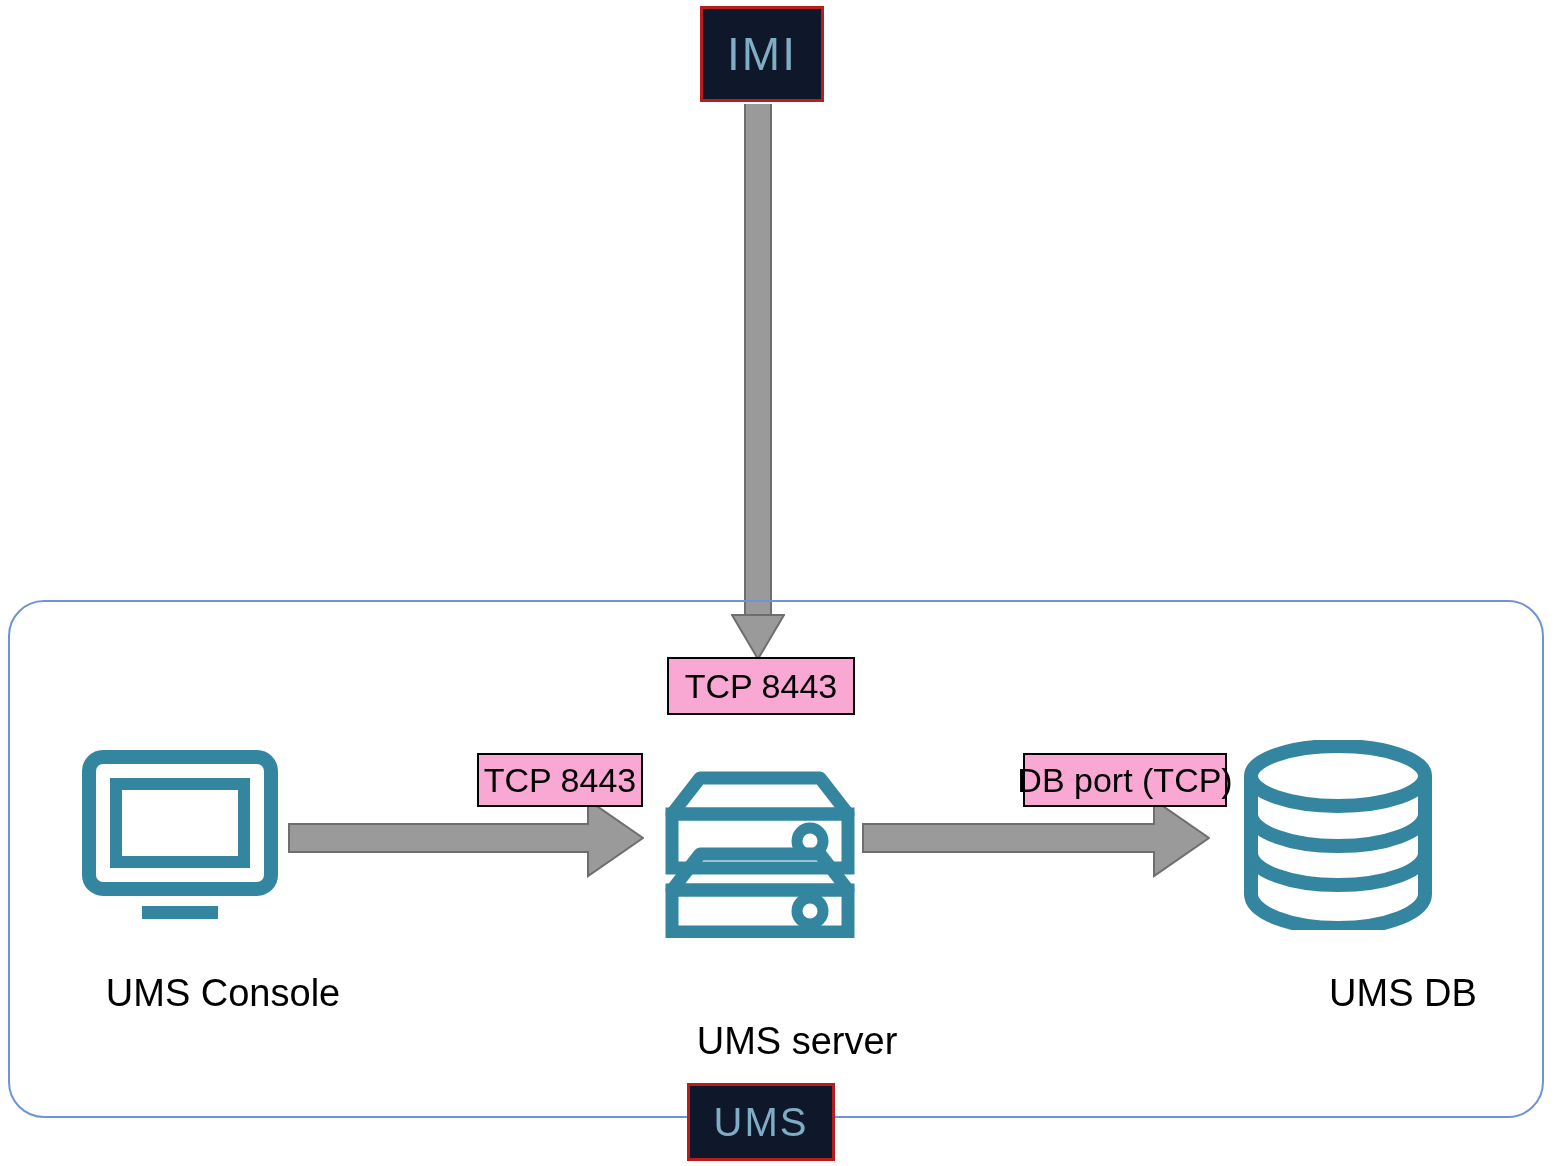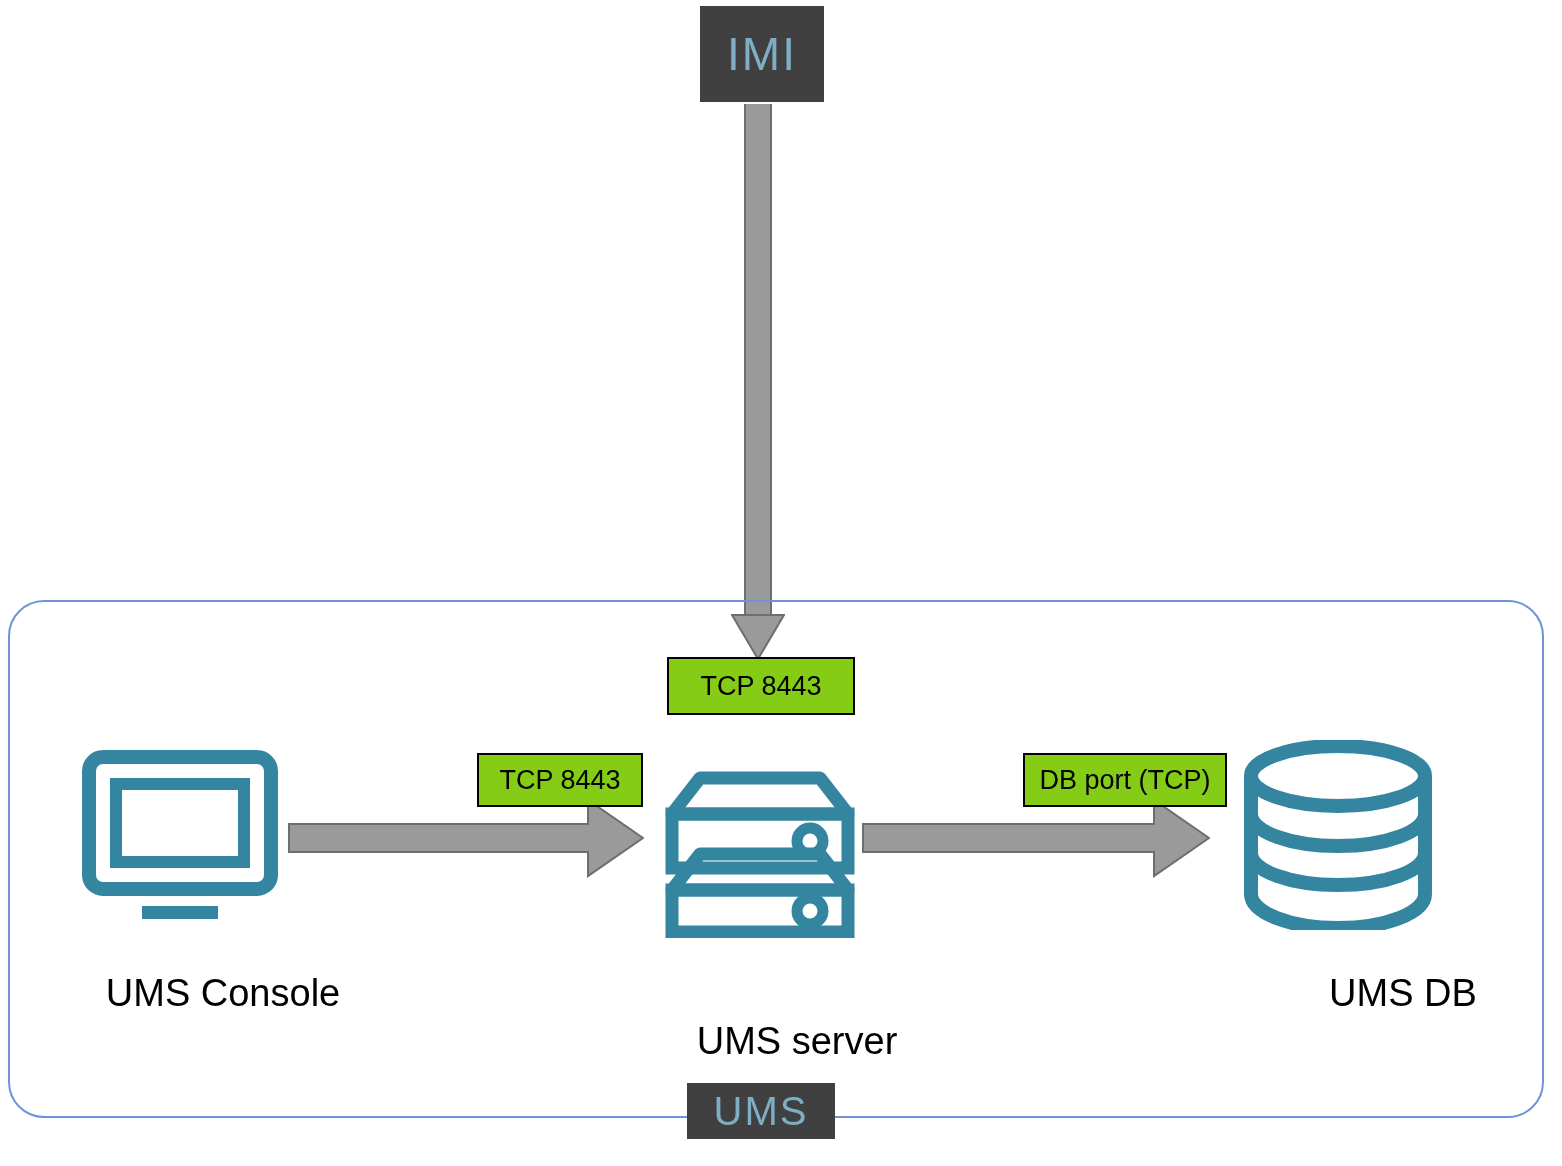--- a/index.html
+++ b/index.html
@@ -28,41 +28,41 @@
     height: 518px;
     border: 2px solid #6e93d8;
     border-radius: 36px;
     box-sizing: border-box;
     background: transparent;
   }
 
   
   .badge {
     position: absolute;
-    background: #404040;
-    border: 3px solid #404040;
+    background: #0f172a;
+    border: 3px solid #b91c1c;
     box-sizing: border-box;
     display: flex;
     align-items: center;
     justify-content: center;
     letter-spacing: 2px;
     color: #7fadc4;
   }
   .badge-imi {
     left: 700px;
     top: 6px;
     width: 124px;
     height: 96px;
     font-size: 46px;
   }
   .badge-ums {
     left: 687px;
     top: 1083px;
     width: 148px;
-    height: 56px;
+    height: 78px;
     font-size: 40px;
   }
 
   
   .arrow-v-shaft {
     position: absolute;
     left: 744px;
     top: 104px;
     width: 28px;
     height: 530px;
@@ -81,27 +81,27 @@
   .arrow-h {
     position: absolute;
     height: 80px;
   }
   .arrow-h-1 { left: 288px; top: 798px; width: 356px; }
   .arrow-h-2 { left: 862px; top: 798px; width: 348px; }
 
   
   .port-box {
     position: absolute;
-    background: #84cc16;
+    background: #f9a8d4;
     border: 2px solid #000000;
     box-sizing: border-box;
     display: flex;
     align-items: center;
     justify-content: center;
-    font-size: 27px;
+    font-size: 34px;
     color: #000000;
     white-space: nowrap;
   }
   .port-top    { left: 667px; top: 657px; width: 188px; height: 58px; }
   .port-left   { left: 477px; top: 753px; width: 166px; height: 54px; }
   .port-right  { left: 976px; top: 753px; width: 204px; height: 54px; margin-left: 47px; }
 
   
   .node-icon { position: absolute; }
   .icon-console { left: 80px;  top: 748px; }

